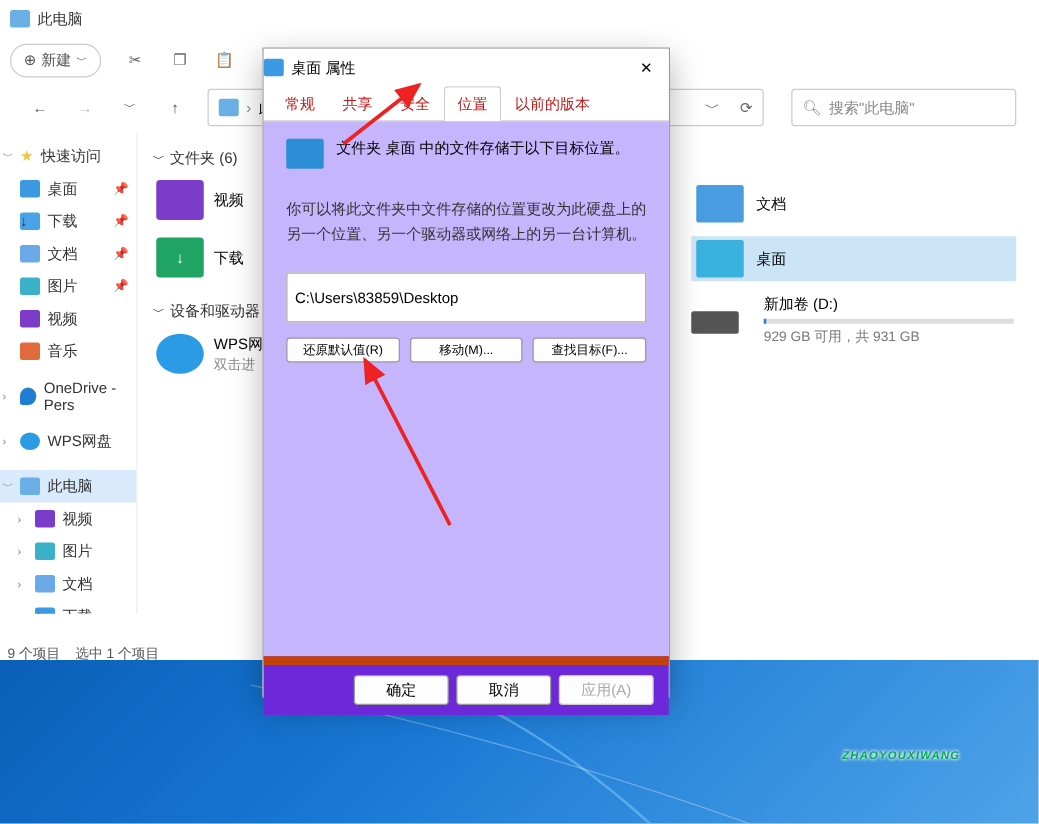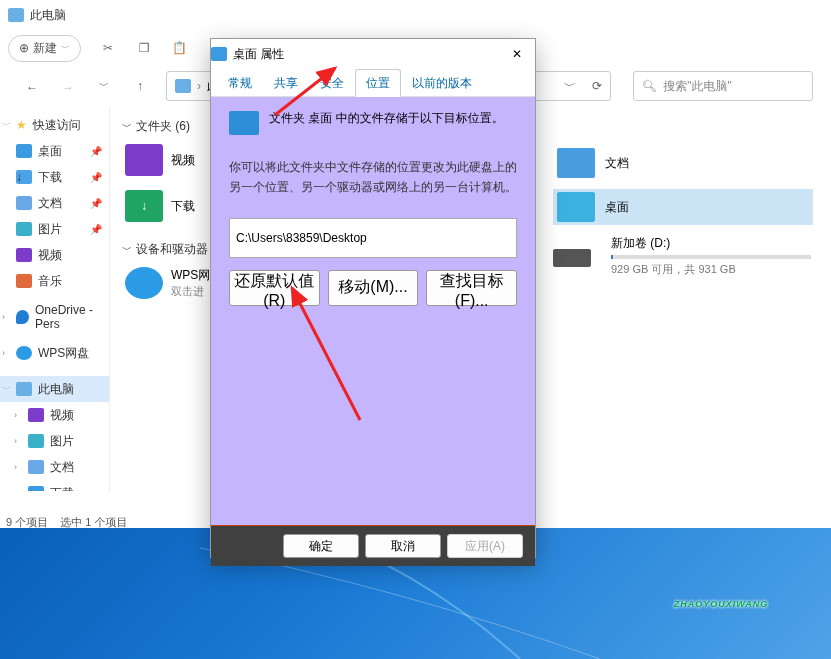--- a/index.html
+++ b/index.html
@@ -38,30 +38,30 @@
 .drive-bar { width: 200px; height: 4px; background: #ddd; margin: 3px 0; }
 .drive-bar > div { width: 2px; height: 100%; background: #2b7cd3; }
 .drive-sub { color: #777; font-size: 11px; }
 
 
 .dlg { position: absolute; left: 210px; top: 38px; width: 326px; height: 520px; background: #f7f7f7; border: 1px solid #999; box-shadow: 0 8px 24px rgba(0,0,0,0.3); }
 .dlg-title { display: flex; align-items: center; justify-content: space-between; height: 30px; padding: 0 0; background: #fff; }
 .dlg-title .lt { display: flex; align-items: center; gap: 6px; }
 .dlg-close { width: 36px; height: 28px; display: flex; align-items: center; justify-content: center; }
 .dlg-tabs { display: flex; background: #fff; border-bottom: 1px solid #ddd; padding-left: 6px; height: 28px; }
-.dlg-tabs .tab { padding: 5px 10px 4px; font-size: 12px; color: #0369a1; border: 1px solid transparent; }
+.dlg-tabs .tab { padding: 5px 10px 4px; font-size: 12px; color: #b91c1c; border: 1px solid transparent; }
 .dlg-tabs .tab.act { border: 1px solid #ccc; border-bottom: 1px solid #fff; background: #fff; margin-bottom: -1px; border-radius: 3px 3px 0 0; }
 .dlg-body { padding: 12px 18px; background: #c4b5fd; height: 428px; }
 .dlg-row1 { display: flex; gap: 10px; align-items: flex-start; }
 .dlg-row1 .ficon { width: 30px; height: 24px; background: #2b8ed6; border-radius: 2px; flex-shrink: 0; margin-top: 2px; }
 .dlg-desc { font-size: 12px; color: #333; line-height: 1.7; margin-top: 22px; }
 .dlg-input { width: 100%; border: 1px solid #aaa; height: 40px; padding: 2px 6px; font-size: 12px; margin-top: 20px; }
 .dlg-btns { display: flex; gap: 8px; margin-top: 12px; }
-.dlg-btns button { flex: 1; height: 36px; border: 1px solid #999; background: #fdfdfd; border-radius: 3px; font-size: 16px; }
-.dlg-footer { display: flex; justify-content: flex-end; padding: 8px 12px; gap: 6px; background: #404040; border-top: 1px solid #c2410c; }
+.dlg-btns button { flex: 1; height: 20px; border: 1px solid #999; background: #fdfdfd; border-radius: 3px; font-size: 10px; }
+.dlg-footer { display: flex; justify-content: flex-end; padding: 8px 12px; gap: 6px; background: #6d28d9; border-top: 7px solid #c2410c; }
 .dlg-footer button { width: 76px; height: 24px; border: 1px solid #999; background: #fdfdfd; border-radius: 3px; font-size: 12px; }
 .dlg-footer button.dis { color: #aaa; border-color: #ccc; }
 
 
 .wall { position: absolute; left: 0; top: 528px; width: 831px; height: 131px; background: linear-gradient(135deg, #0a5fb8 0%, #1878d4 40%, #4fa3e8 100%); }
 .logo { position: absolute; right: 10px; bottom: 20px; width: 200px; height: 70px; display: flex; align-items: center; justify-content: center; color: #0a5; font-weight: bold; font-size: 22px; font-style: italic; text-shadow: 0 0 3px #fff, 0 0 3px #fff; }
 .logo .sub { font-size: 9px; color: #0a5; display: block; letter-spacing: 1px; }
 
 
 .ic { display:inline-block; width:16px; height:14px; border-radius:2px; }

